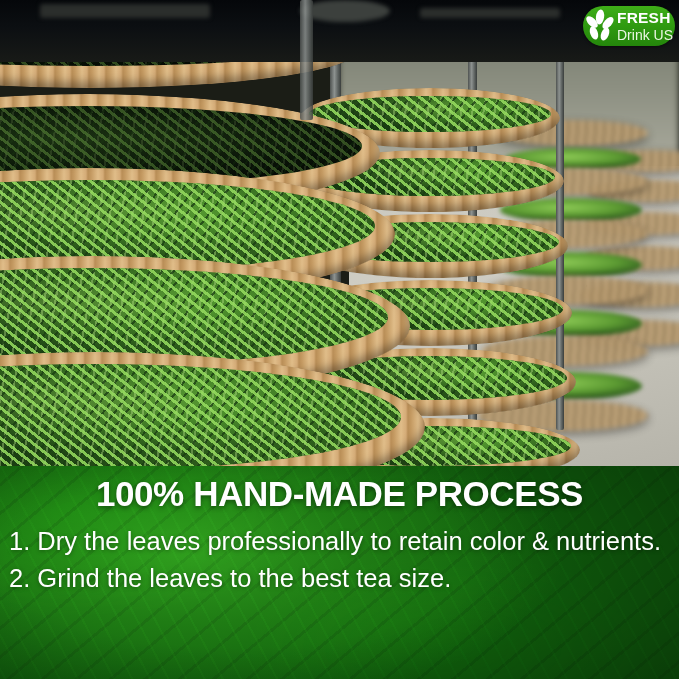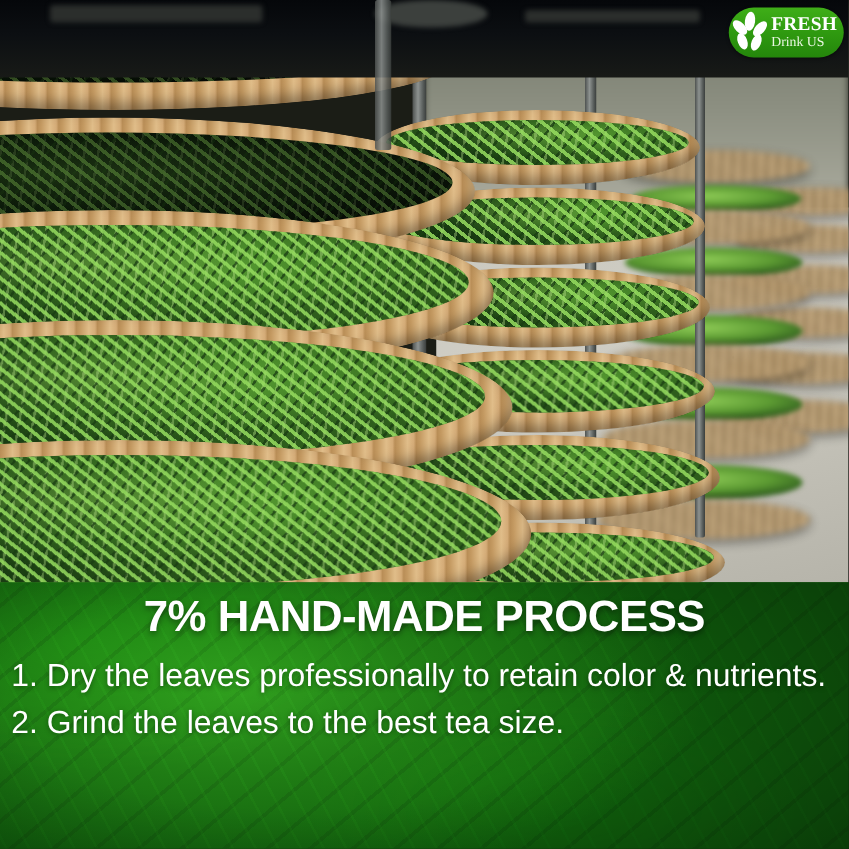--- a/index.html
+++ b/index.html
@@ -64,23 +64,23 @@
     filter:blur(2.6px);opacity:.93;box-shadow:0 3px 8px rgba(0,0,0,.5);}
   .fargreen{position:absolute;border-radius:50%;filter:blur(2.2px);
     background:radial-gradient(ellipse 65% 55% at 45% 40%,#8fcc57,#5c9a32 60%,#2d5a1d 100%);}
 
   
   #logo{position:absolute;left:583px;top:6px;width:92px;height:40px;
     background:linear-gradient(180deg,#3fae18 0%,#2f9a10 50%,#24860b 100%);
     border-radius:20px;box-shadow:0 1px 3px rgba(0,0,0,.45);
     display:flex;align-items:center;}
   #logo .mark{width:34px;height:40px;flex:0 0 34px;position:relative;}
-  #logo .txt{display:flex;flex-direction:column;justify-content:center;line-height:1;font-family:Liberation Serif, serif;}
+  #logo .txt{display:flex;flex-direction:column;justify-content:center;line-height:1;}
   #logo .fresh{color:#fff;font-weight:bold;font-size:15.5px;letter-spacing:.2px;}
-  #logo .drink{color:#eaf7e2;font-size:11px;margin-top:2px;}
+  #logo .drink{color:#eaf7e2;font-size:14px;margin-top:2px;}
 
   
   #banner{position:absolute;left:0;top:466px;width:679px;height:213px;overflow:hidden;
     background:
       radial-gradient(ellipse 55% 75% at 28% 40%, #2f9b1e 0%, #1f7c14 45%, #0f5c0c 100%),
       linear-gradient(110deg,#17770f 0%,#2a8e1a 35%,#1b7a12 65%,#0a4a08 100%);}
   #banner .tex{position:absolute;inset:-20%;opacity:.5;mix-blend-mode:overlay;
     background:
       repeating-linear-gradient(62deg, rgba(255,255,255,.11) 0 2px, transparent 2px 16px),
       repeating-linear-gradient(-40deg, rgba(0,0,0,.18) 0 3px, transparent 3px 22px),
@@ -202,21 +202,21 @@
     <div class="txt">
       <span class="fresh">FRESH</span>
       <span class="drink">Drink US</span>
     </div>
   </div>
 
   <div id="banner">
     <div class="tex"></div>
     <div class="vig"></div>
 
-    <div id="heading">7% HAND-MADE PROCESS</div>
+    <div id="heading">100% HAND-MADE PROCESS</div>
 
     <div id="steps">
       <div class="step">1. Dry the leaves professionally to retain color &amp; nutrients.</div>
       <div class="step">2. Grind the leaves to the best tea size.</div>
     </div>
   </div>
 
 </div>
 
 </body></html>

